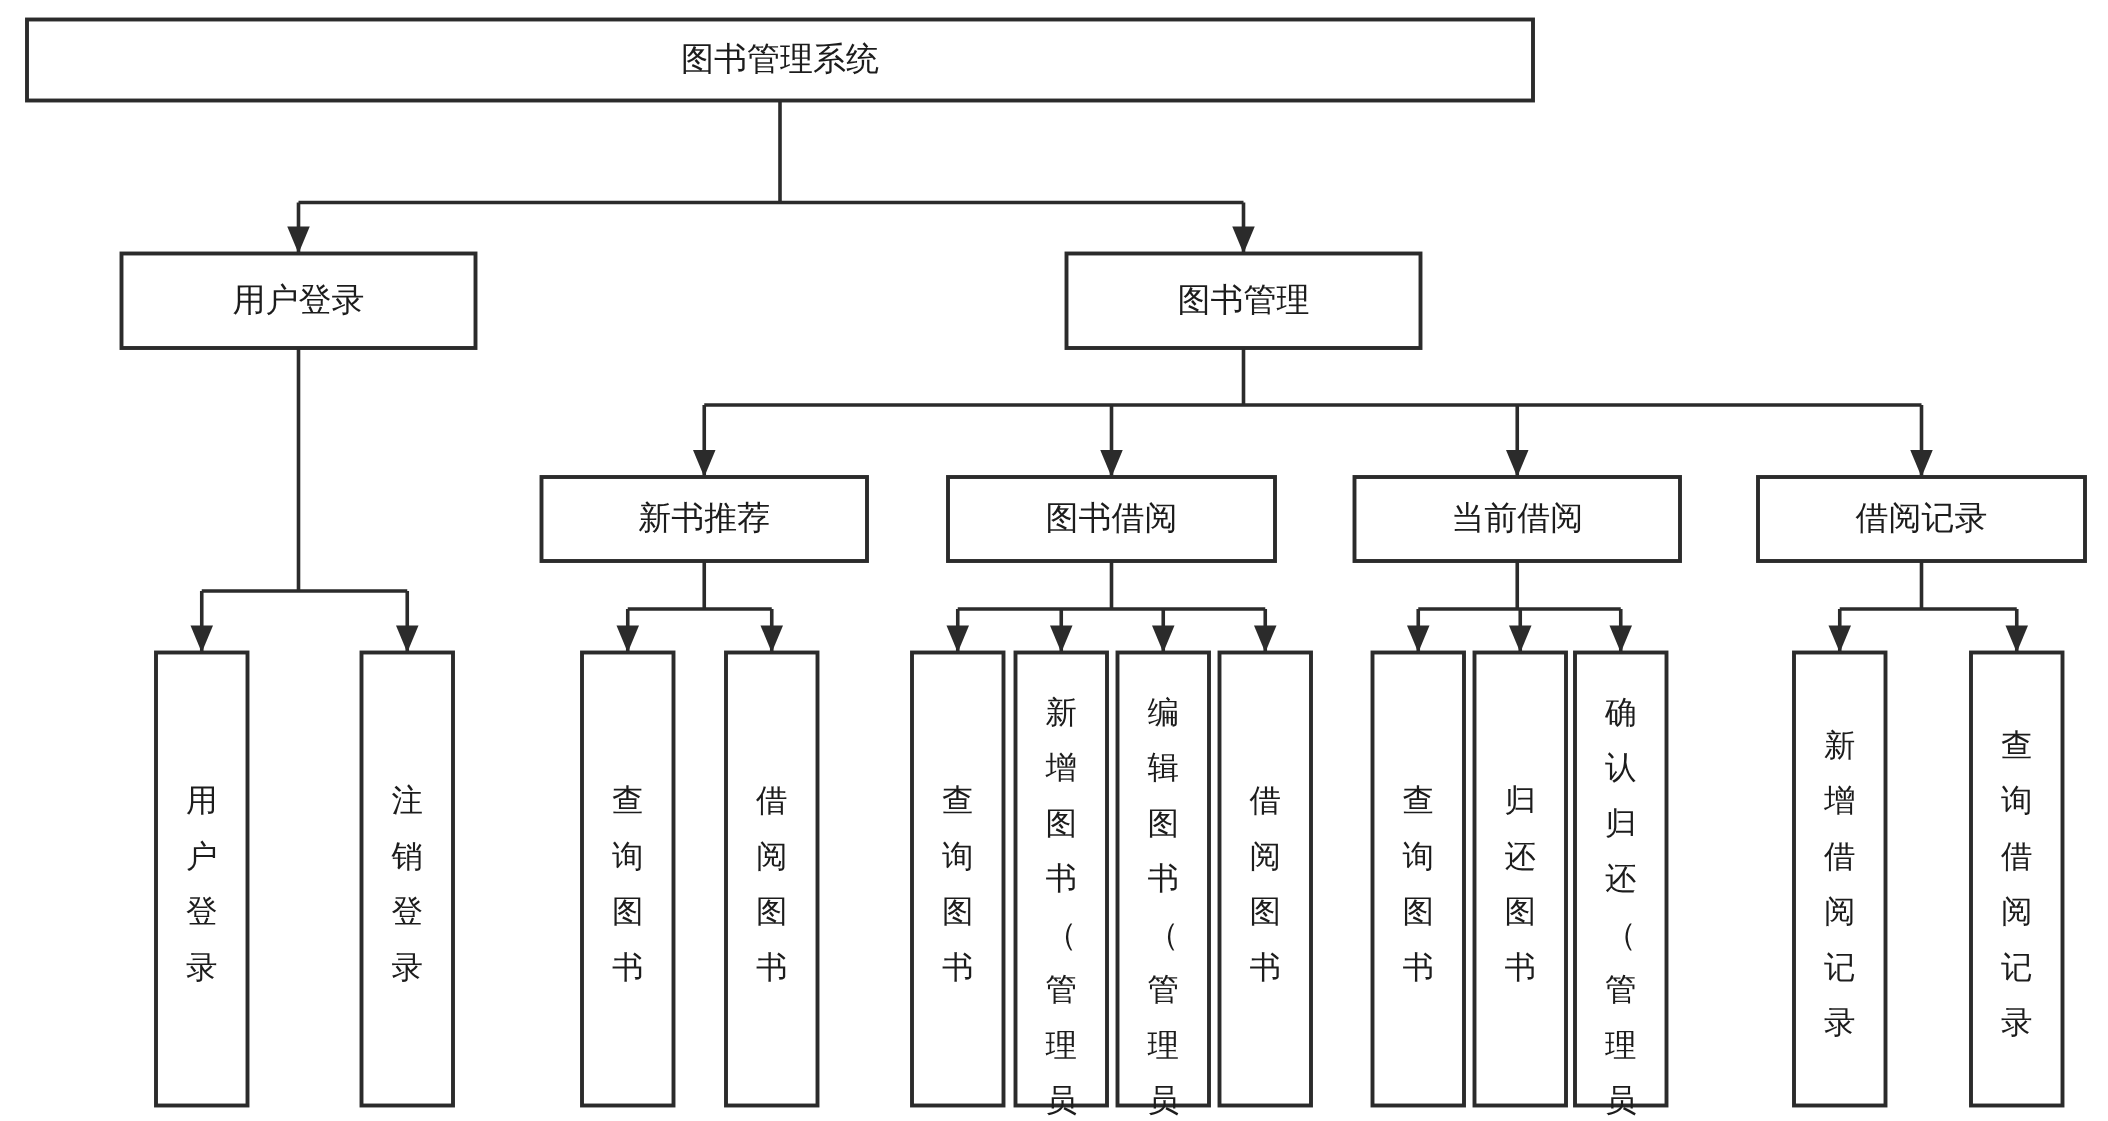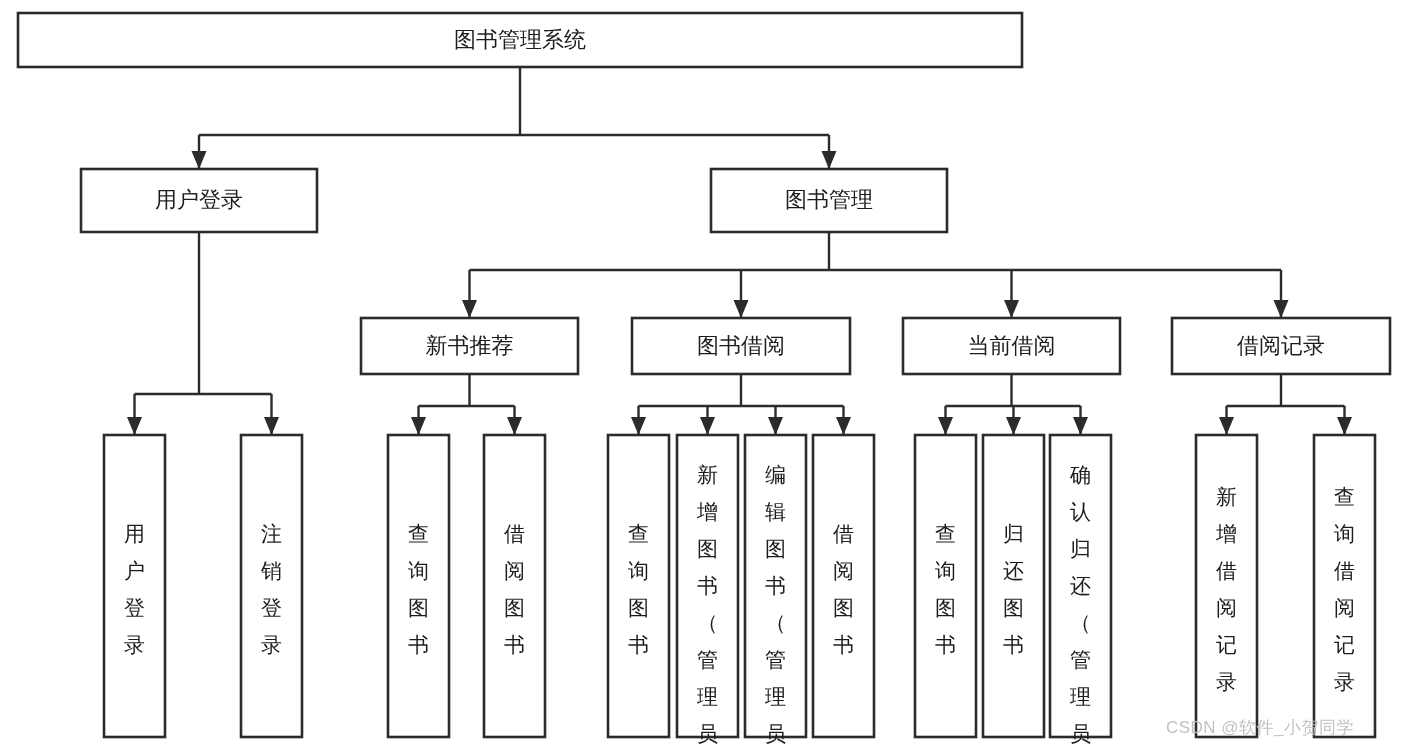--- a/index.html
+++ b/index.html
@@ -218,14 +218,13 @@
         <g>
           <rect x="1196" y="435" width="61" height="302" class="node-box"></rect>
           <text x="1226.5" class="node-label-v"><tspan x="1226.5" y="503.86">新</tspan><tspan x="1226.5" y="540.86">增</tspan><tspan x="1226.5" y="577.86">借</tspan><tspan x="1226.5" y="614.86">阅</tspan><tspan x="1226.5" y="651.86">记</tspan><tspan x="1226.5" y="688.86">录</tspan></text>
         </g>
         <g>
           <rect x="1314" y="435" width="61" height="302" class="node-box"></rect>
           <text x="1344.5" class="node-label-v"><tspan x="1344.5" y="503.86">查</tspan><tspan x="1344.5" y="540.86">询</tspan><tspan x="1344.5" y="577.86">借</tspan><tspan x="1344.5" y="614.86">阅</tspan><tspan x="1344.5" y="651.86">记</tspan><tspan x="1344.5" y="688.86">录</tspan></text>
         </g>
       </g>
   </svg>
-  <div class="watermark-text">CSDN @软件_小贺同学</div>
 </div>
 
 </body></html>

